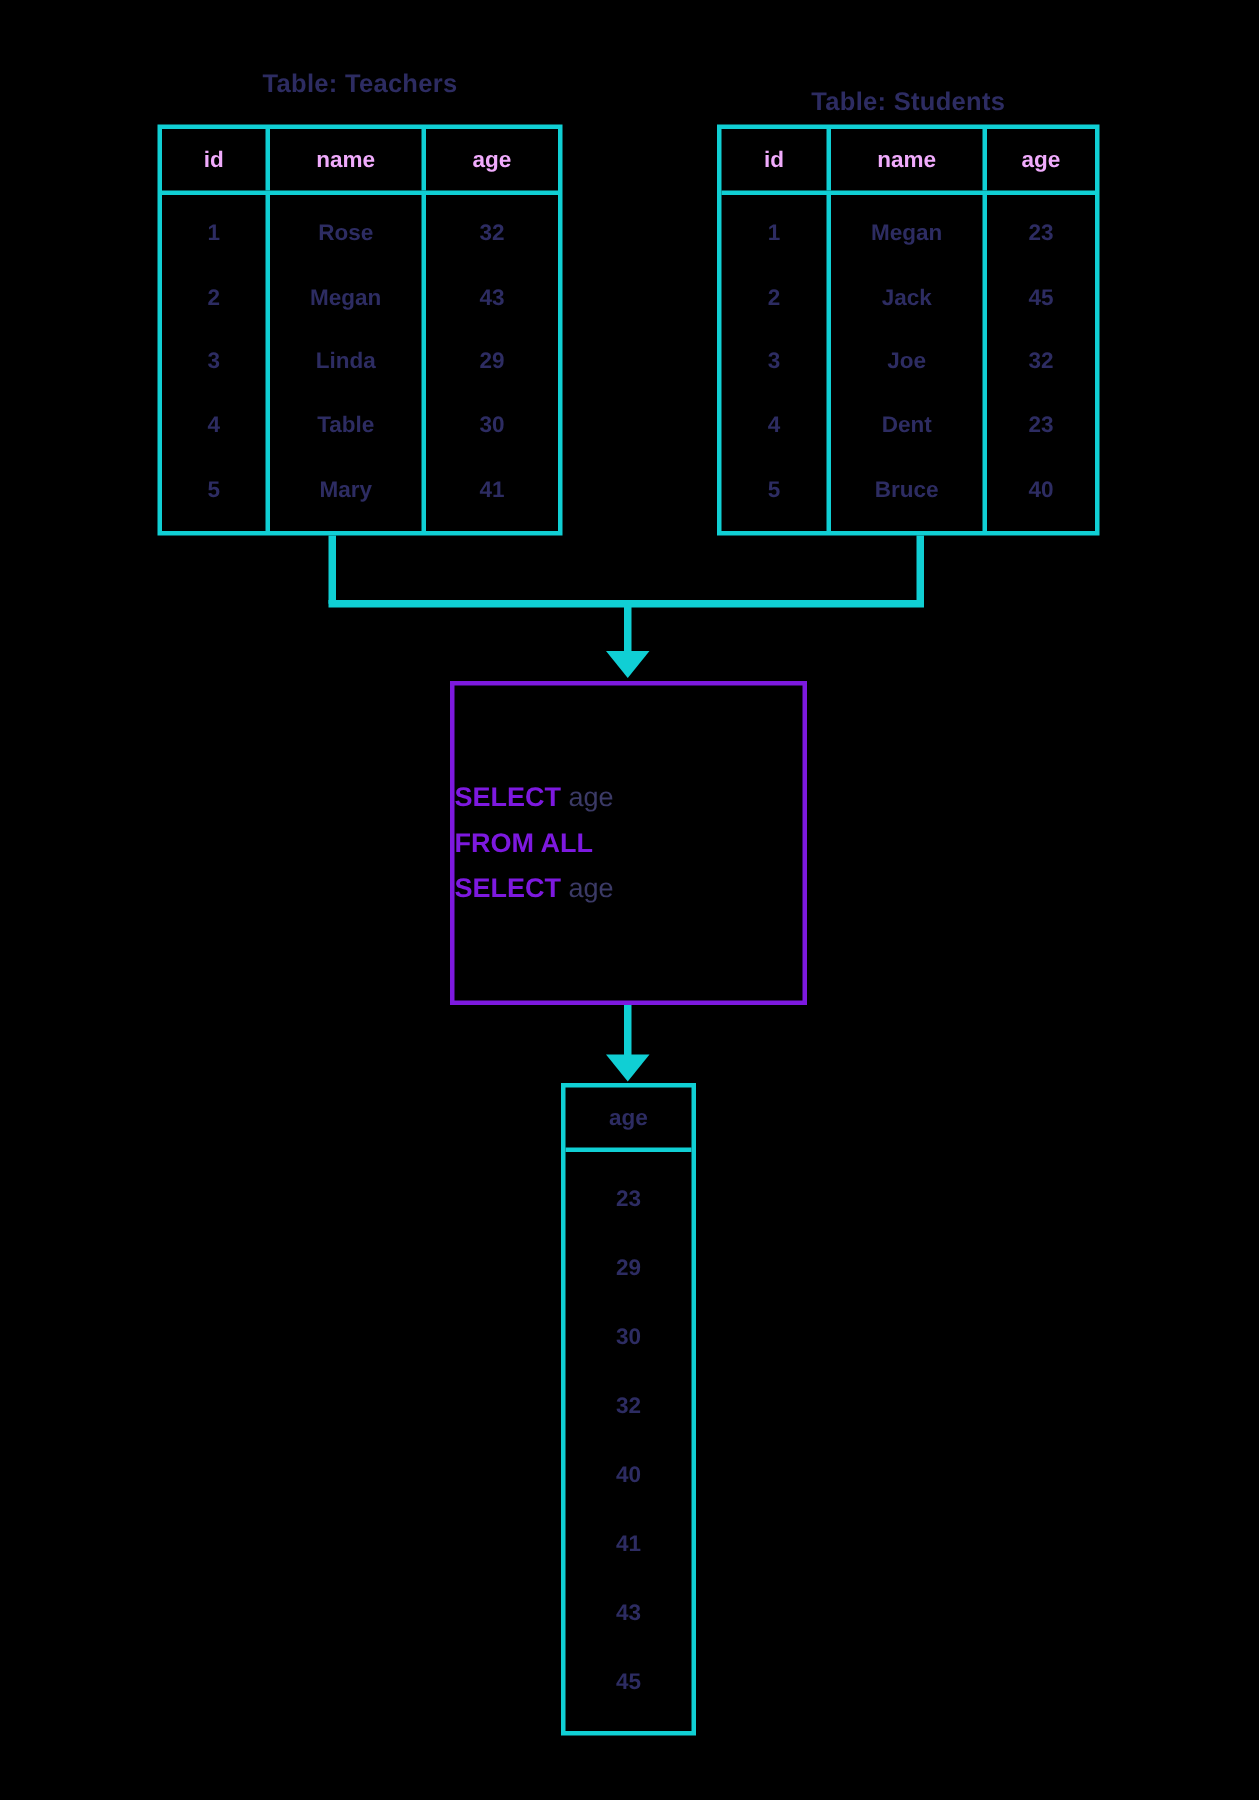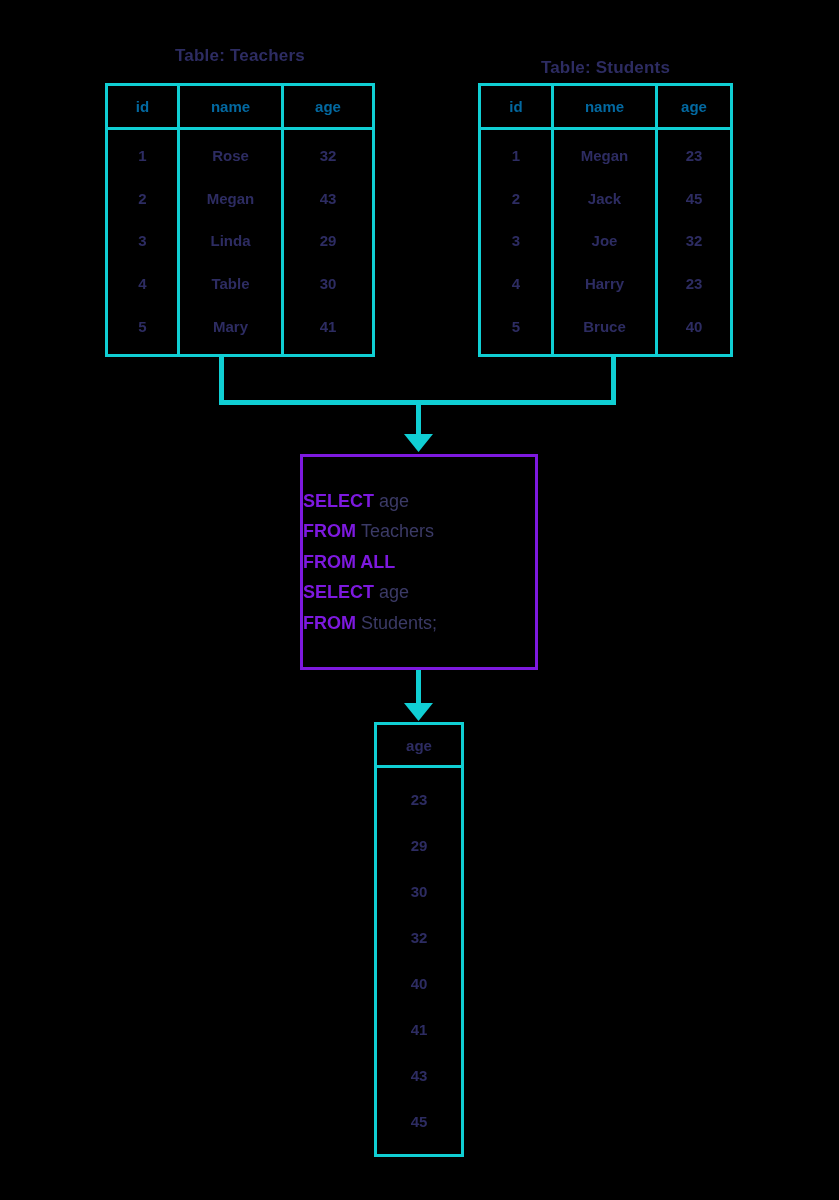--- a/index.html
+++ b/index.html
@@ -74,21 +74,21 @@
     flex-direction: column;
     border-right: 3px solid #10cfd4;
   }
   .col:last-child { border-right: none; }
 
   .thead .col {
     align-items: center;
     justify-content: center;
     font-size: 15px;
     font-weight: 700;
-    color: #0369a1;
+    color: #f0abfc;
   }
 
   .tbody .col {
     justify-content: space-around;
     align-items: center;
     padding: 4px 0 6px;
   }
   .cell {
     font-size: 15px;
     font-weight: 700;
@@ -236,53 +236,45 @@
         <div class="cell">1</div>
         <div class="cell">2</div>
         <div class="cell">3</div>
         <div class="cell">4</div>
         <div class="cell">5</div>
       </div>
       <div class="col c-name">
         <div class="cell">Megan</div>
         <div class="cell">Jack</div>
         <div class="cell">Joe</div>
-        <div class="cell">Harry</div>
+        <div class="cell">Dent</div>
         <div class="cell">Bruce</div>
       </div>
       <div class="col c-age">
         <div class="cell">23</div>
         <div class="cell">45</div>
         <div class="cell">32</div>
         <div class="cell">23</div>
         <div class="cell">40</div>
       </div>
     </div>
   </div>
 
   <div id="sql-box">
     <div class="sql-line">
       <span class="kw">SELECT</span>
       <span class="operand">age</span>
     </div>
     <div class="sql-line">
-      <span class="kw">FROM</span>
-      <span class="operand">Teachers</span>
-    </div>
-    <div class="sql-line">
       <span class="kw">FROM ALL</span>
       <span class="operand"></span>
     </div>
     <div class="sql-line">
       <span class="kw">SELECT</span>
       <span class="operand">age</span>
-    </div>
-    <div class="sql-line">
-      <span class="kw">FROM</span>
-      <span class="operand">Students;</span>
     </div>
   </div>
 
   <div id="table-result">
     <div class="r-head">age</div>
     <div class="r-body">
       <div class="r-cell">23</div>
       <div class="r-cell">29</div>
       <div class="r-cell">30</div>
       <div class="r-cell">32</div>

